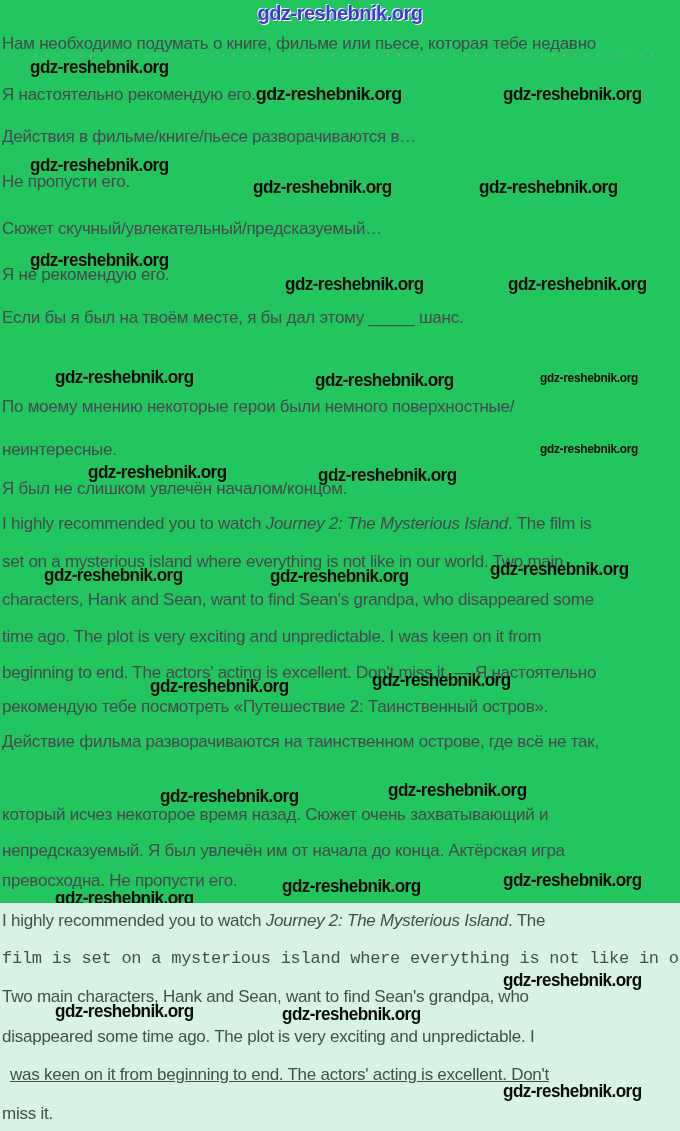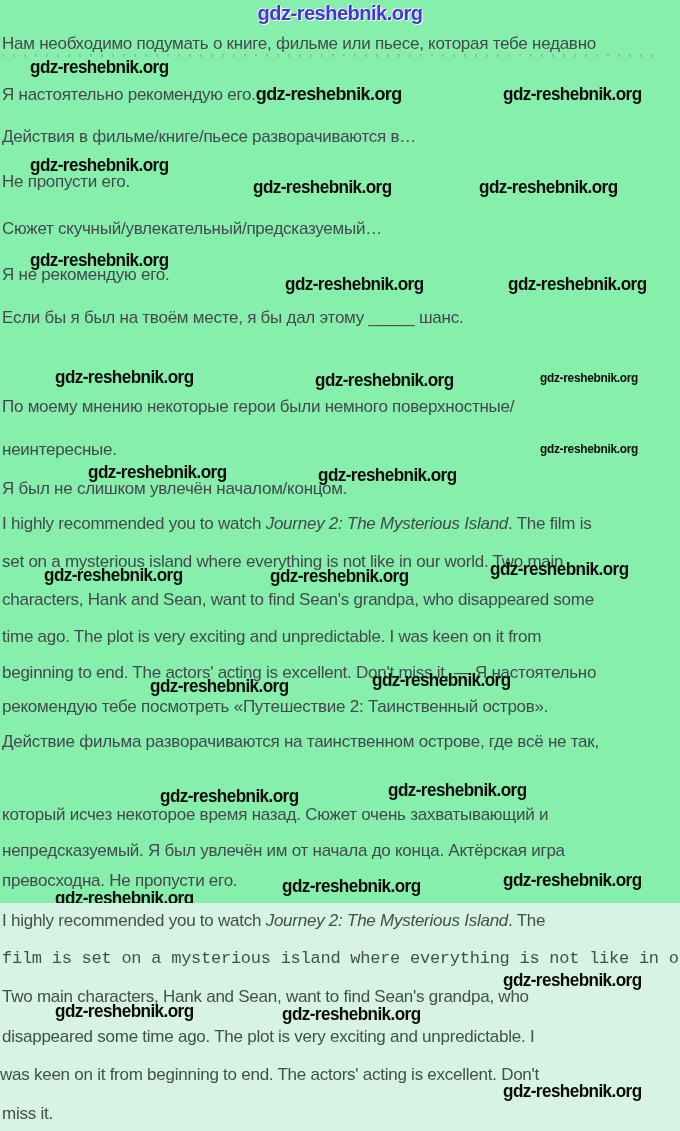--- a/index.html
+++ b/index.html
@@ -1,18 +1,18 @@
 <!DOCTYPE html>
 <html><head>
 <meta charset="utf-8">
 <style>
   html,body{margin:0;padding:0;background:#ffffff;}
   .page{
     position:relative;width:680px;height:1131px;overflow:hidden;
-    background:#86efac;font-family:"Liberation Sans",sans-serif;
+    background:#22c55e;font-family:"Liberation Sans",sans-serif;
   }
   .ln{
     position:absolute;font-size:17px;color:#45484f;
     letter-spacing:-0.25px;white-space:nowrap;line-height:1.35;
   }
   .it{font-style:italic;}
   .title{
     position:absolute;top:2px;left:0;right:0;text-align:center;
     font-size:20px;font-weight:700;letter-spacing:-0.5px;
     color:#4038d0;text-shadow:1px 1px 0 #ffffff,-1px -1px 0 #e8e8ff;
@@ -104,17 +104,17 @@
 
   <div class="green-block"></div>
 
   <div class="ln green-text" style="left:2px;top:910px;"><span>I highly recommended you to watch </span><span class="it">Journey 2: The Mysterious Island</span><span>. The</span></div>
   <div class="ln green-text" style="left:2px;top:948px;font-family:Liberation Mono, monospace;">film is set on a mysterious island where everything is not like in our world.</div>
   <div class="wm" style="left:503px;top:970px;">gdz-reshebnik.org</div>
   <div class="ln green-text" style="left:2px;top:986px;">Two main characters, Hank and Sean, want to find Sean's grandpa, who</div>
   <div class="wm" style="left:55px;top:1001px;">gdz-reshebnik.org</div>
   <div class="wm" style="left:282px;top:1004px;">gdz-reshebnik.org</div>
   <div class="ln green-text" style="left:2px;top:1026px;">disappeared some time ago. The plot is very exciting and unpredictable. I</div>
-  <div class="ln green-text" style="left:0;top:1064px;">was keen on it from beginning to end. The actors' acting is excellent. Don't</div>
+  <div class="ln green-text" style="left:10px;top:1064px;text-decoration:underline;">was keen on it from beginning to end. The actors' acting is excellent. Don't</div>
   <div class="wm" style="left:503px;top:1081px;">gdz-reshebnik.org</div>
   <div class="ln green-text" style="left:2px;top:1103px;">miss it.</div>
 
 </div>
 
 </body></html>

